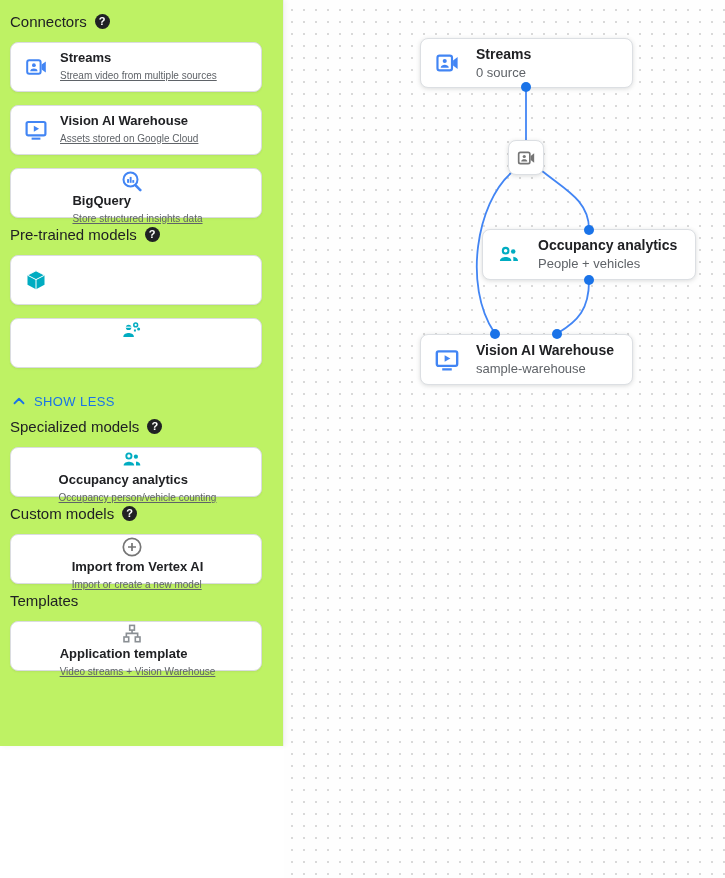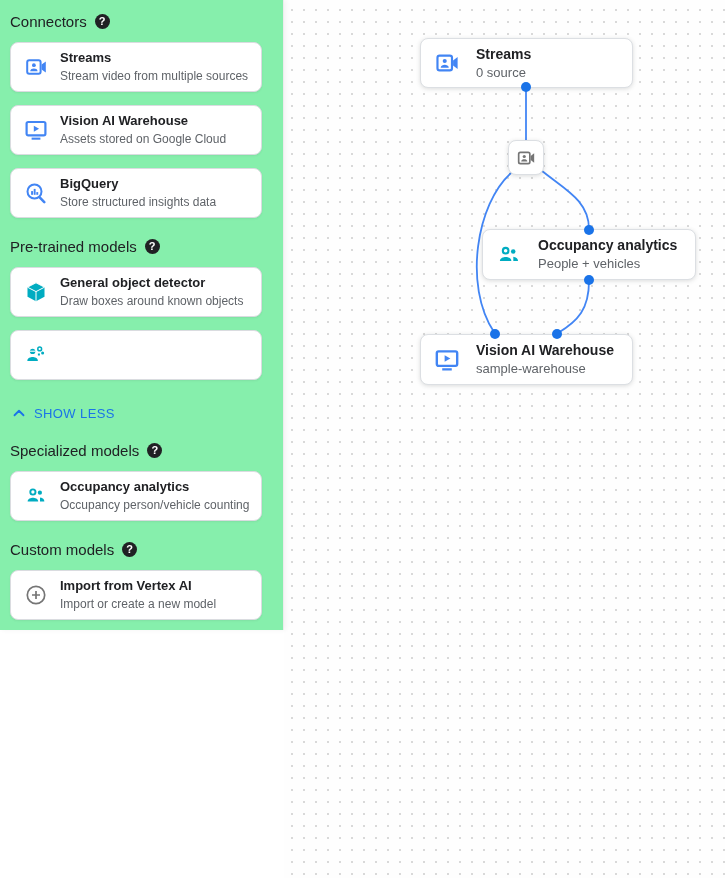--- a/index.html
+++ b/index.html
@@ -3,47 +3,47 @@
 <meta charset="utf-8">
 <style>
   html,body{margin:0;padding:0;}
   body{
     width:725px;height:878px;overflow:hidden;display:flex;
     font-family:"Liberation Sans",sans-serif;background:#fff;
     -webkit-font-smoothing:antialiased;
   }
   
   .sidebar{
-    width:284px;min-width:284px;height:630px;background:#86efac;
+    width:284px;min-width:284px;height:746px;background:#bef264;
     border-right:1px solid #ececec;box-shadow:2px 0 5px rgba(0,0,0,.05);
     position:relative;z-index:5;box-sizing:border-box;overflow:hidden;
   }
-  .section{margin-top:20px;}
+  .section{margin-top:8px;}
   .section:first-child{margin-top:13px;}
   .section-header{
     display:flex;align-items:center;margin:0 0 12px 10px;
     font-size:15px;color:#202124;
   }
   .help-badge{
     width:15px;height:15px;border-radius:50%;background:#202124;color:#fff;
     font-size:11px;font-weight:bold;line-height:15px;text-align:center;
     margin-left:8px;display:inline-block;
   }
   .card{
     width:252px;height:50px;margin:0 0 13px 10px;box-sizing:border-box;
     background:#fff;border:1px solid #dadce0;border-radius:8px;
     display:flex;align-items:center;padding:0 10px 0 13px;cursor:pointer;
     box-shadow:0 1px 2px rgba(60,64,67,.08);
   }
-  .card:last-child{margin-bottom:0;}
+  .card:last-child{margin-bottom:0;flex-direction:column;}
   .card .icon{width:24px;height:24px;flex:0 0 24px;margin-right:12px;}
   .icon svg{width:100%;height:100%;display:block;}
   .card-text{display:flex;flex-direction:column;min-width:0;}
   .card-title{font-size:13px;font-weight:bold;color:#202124;line-height:16px;white-space:nowrap;}
-  .card-desc{font-size:12px;color:#5f6368;line-height:16px;margin-top:2px;white-space:nowrap;}
+  .card-desc{font-size:10px;color:#5f6368;line-height:16px;margin-top:2px;white-space:nowrap;text-decoration:underline;}
   .c-blue{color:#4285f4;}
   .c-teal{color:#00acc1;}
   .c-gray{color:#757575;}
   .c-gray2{color:#8a8f94;}
   .show-link{
     display:flex;align-items:center;margin:24px 0 0 10px;color:#1a73e8;
     font-size:13px;font-weight:normal;letter-spacing:.4px;cursor:pointer;
   }
   .show-link .icon{width:18px;height:18px;margin-right:6px;}
   
@@ -124,24 +124,20 @@
         <span class="help-badge">?</span>
       </div>
       <div class="card">
         <span class="icon c-teal">
           <svg viewBox="0 0 24 24">
             <path d="M12 2.8 20.5 7.2v9.6L12 21.2 3.5 16.8V7.2z" fill="currentColor"></path>
             <path d="M12 2.8 20.5 7.2 12 11.6 3.5 7.2z" fill="currentColor" stroke="#fff" stroke-width="1"></path>
             <path d="M12 11.6v9.6" stroke="#fff" stroke-width="1"></path>
           </svg>
         </span>
-        <div class="card-text">
-          <div class="card-title">General object detector</div>
-          <div class="card-desc">Draw boxes around known objects</div>
-        </div>
       </div>
       <div class="card">
         <span class="icon c-teal">
           <svg viewBox="0 0 24 24" fill="none">
             <circle cx="8.6" cy="8.4" r="2.7" fill="currentColor"></circle>
             <path d="M5.7 8.2h5.8" stroke="#fff" stroke-width="1.1"></path>
             <path d="M3.3 17.9c0-3 3.4-3.9 5.3-3.9s5.3.9 5.3 3.9z" fill="currentColor"></path>
             <circle cx="15.7" cy="5.9" r="1.9" stroke="currentColor" stroke-width="1.5"></circle>
             <circle cx="18.6" cy="10" r="1.5" fill="currentColor"></circle>
             <rect x="13.9" y="10.5" width="2" height="2" fill="currentColor"></rect>
@@ -185,20 +181,39 @@
       <div class="card">
         <span class="icon c-gray">
           <svg viewBox="0 0 24 24" fill="none">
             <circle cx="12" cy="12" r="8.7" stroke="currentColor" stroke-width="1.7"></circle>
             <path d="M12 8v8M8 12h8" stroke="currentColor" stroke-width="1.7"></path>
           </svg>
         </span>
         <div class="card-text">
           <div class="card-title">Import from Vertex AI</div>
           <div class="card-desc">Import or create a new model</div>
+        </div>
+      </div>
+    </div>
+    <div class="section">
+      <div class="section-header">
+        <span>Templates</span>
+      </div>
+      <div class="card">
+        <span class="icon c-gray2">
+          <svg viewBox="0 0 24 24" fill="none" stroke="currentColor" stroke-width="1.6">
+            <rect x="9.7" y="3.4" width="4.7" height="4.7"></rect>
+            <rect x="4" y="15" width="4.7" height="4.7"></rect>
+            <rect x="15.3" y="15" width="4.7" height="4.7"></rect>
+            <path d="M12.05 8.1v3.3M6.35 15v-3.6h11.3V15"></path>
+          </svg>
+        </span>
+        <div class="card-text">
+          <div class="card-title">Application template</div>
+          <div class="card-desc">Video streams + Vision Warehouse</div>
         </div>
       </div>
     </div>
   </aside>
 
 <main class="canvas" id="canvas">
   <svg class="edges" id="edgeSvg" width="441" height="878">
       <path d="M242,87 L242,141" fill="none" stroke="#4285f4" stroke-width="1.8"></path>
       <path d="M258,171 C282,190 305,201 305,229" fill="none" stroke="#4285f4" stroke-width="1.8"></path>
       <path d="M227,173 C193,203 179,285 210,332" fill="none" stroke="#4285f4" stroke-width="1.8"></path>

